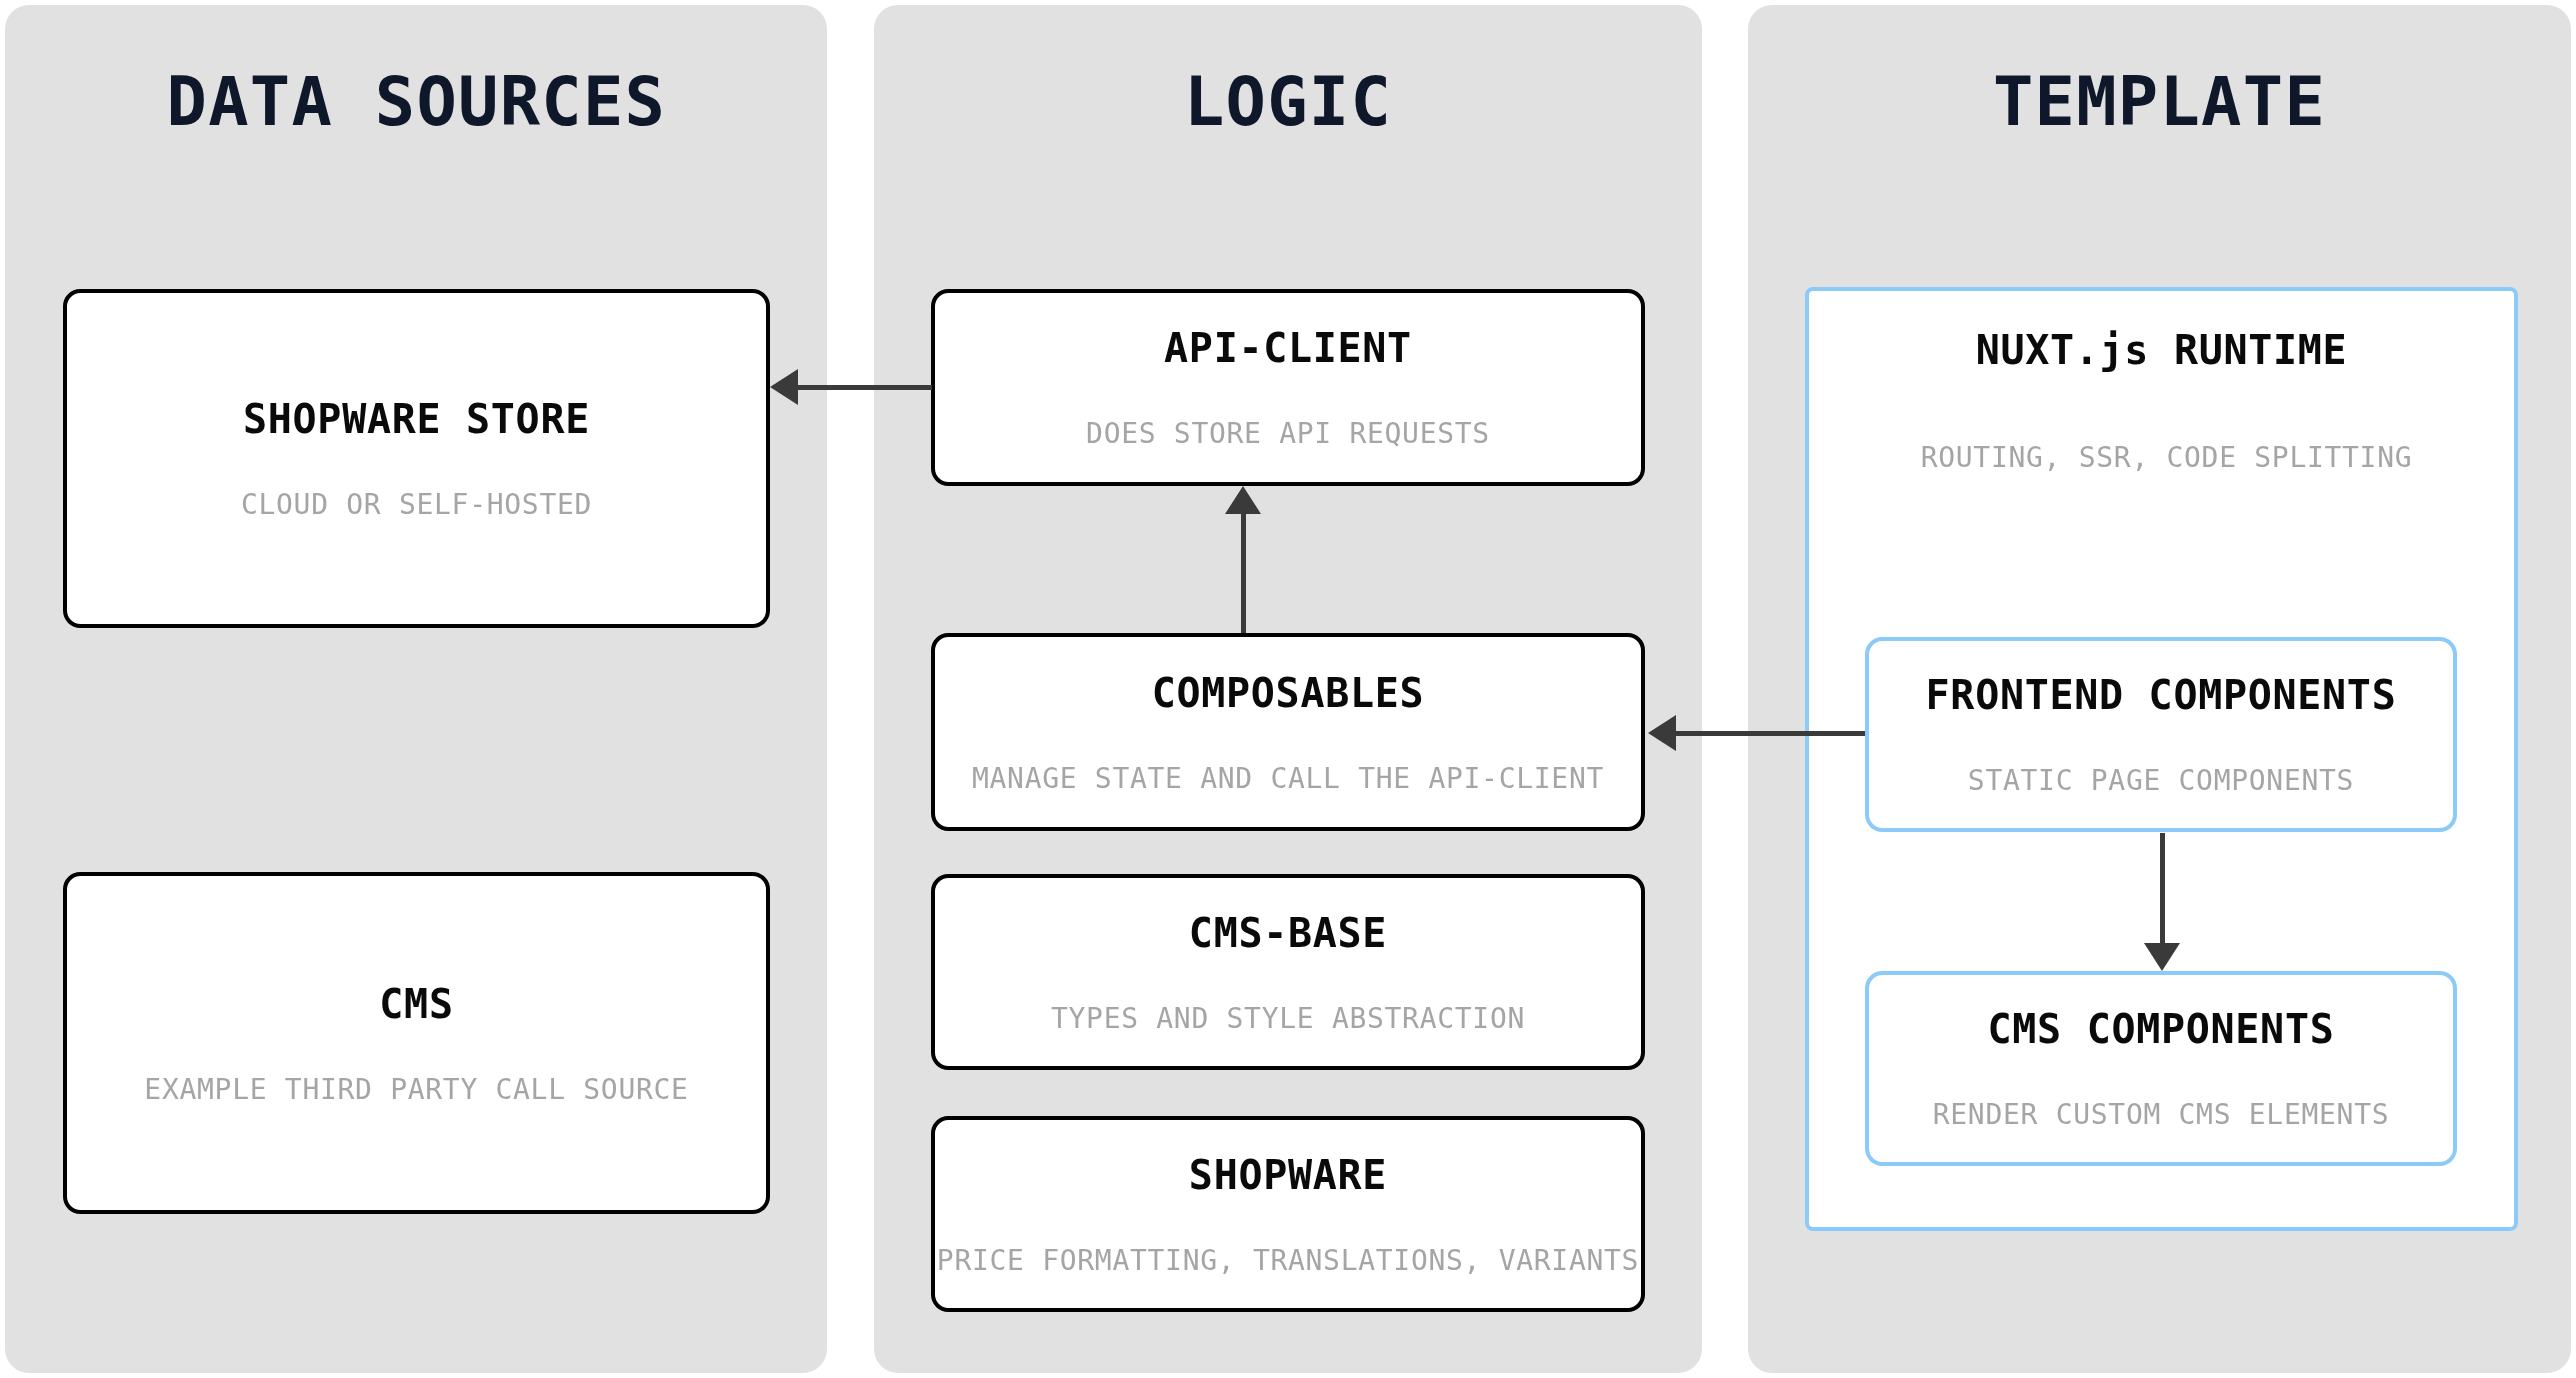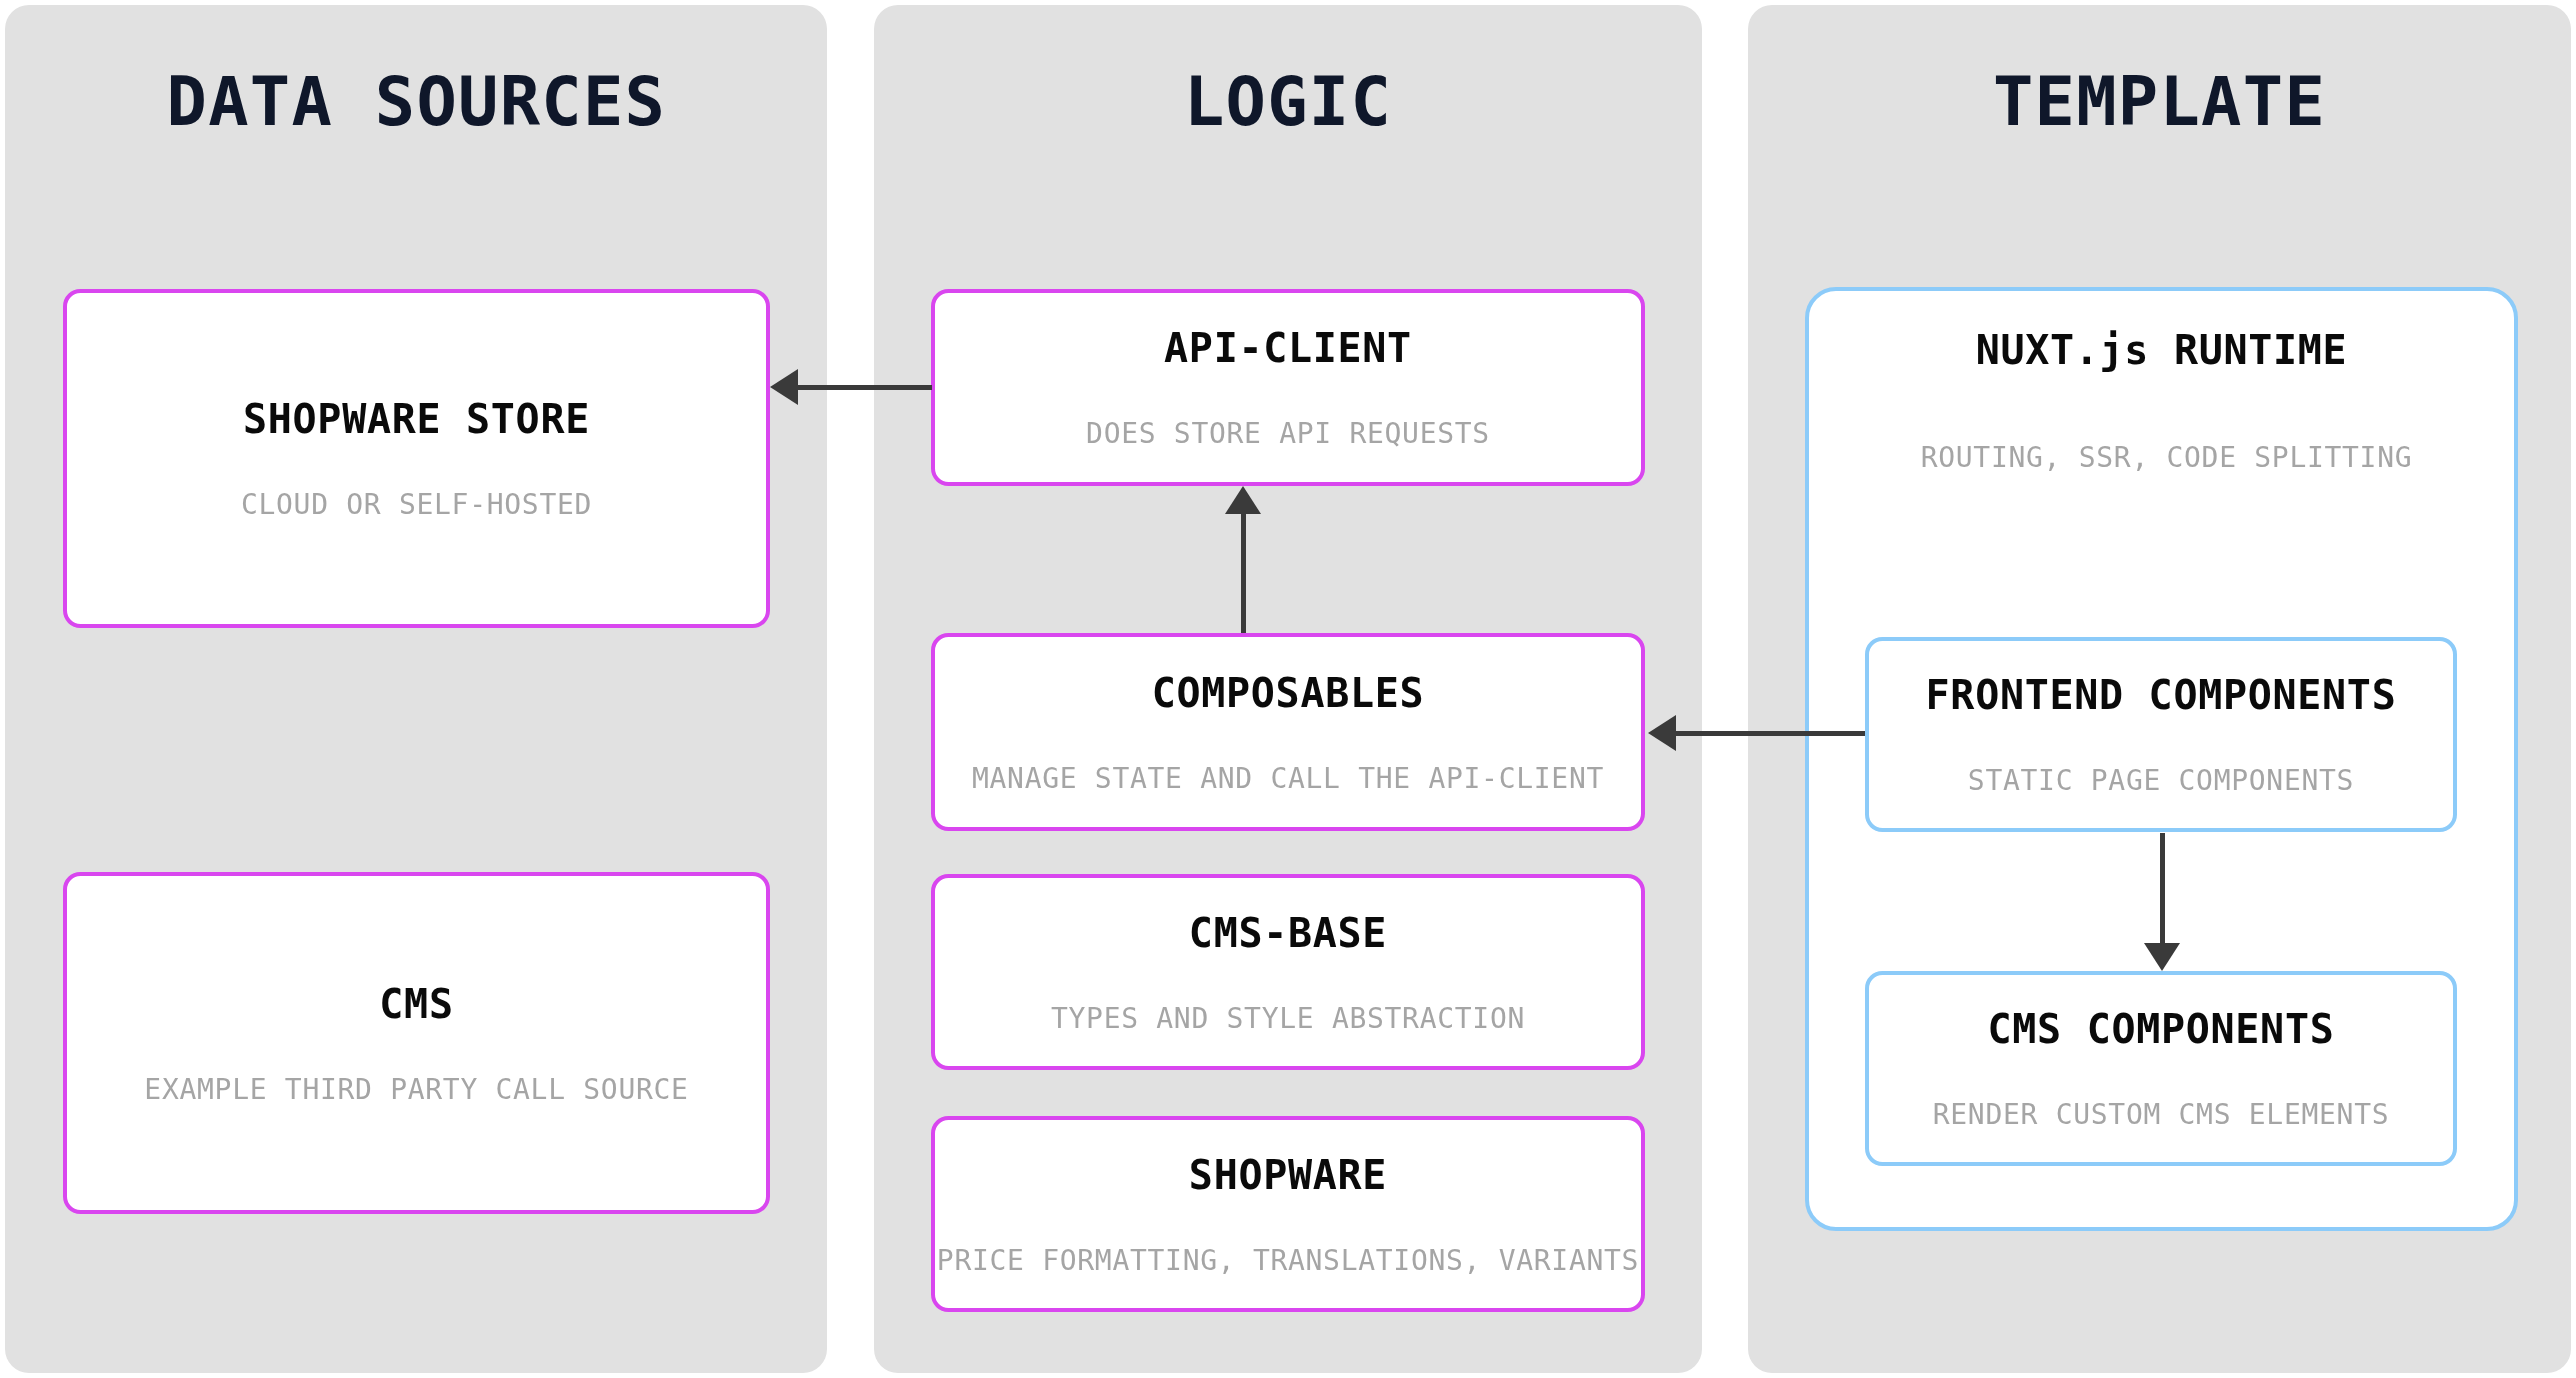--- a/index.html
+++ b/index.html
@@ -10,33 +10,33 @@
   .column{
     position:absolute;top:5.4px;height:1368px;
     background:#e1e1e1;border-radius:24px;
   }
   .col-title{
     position:absolute;top:56px;left:0;width:100%;
     text-align:center;font-size:67px;font-weight:bold;color:#0f172a;
     letter-spacing:1.3px;line-height:1.25;
   }
   .box{
-    position:absolute;background:#ffffff;border:4px solid #d946ef;border-radius:17.4px;
+    position:absolute;background:#ffffff;border:4px solid #000000;border-radius:17.4px;
     display:flex;flex-direction:column;align-items:center;justify-content:center;
     gap:45px;box-sizing:border-box;text-align:center;
   }
   .box.light{border-color:#8ccbf9;}
   .box-title{
     font-size:40px;font-weight:bold;color:#0a0a0a;line-height:1.2;letter-spacing:0.7px;
   }
   .box-sub{
     font-size:28px;font-weight:normal;color:#a5a5a5;line-height:1.2;letter-spacing:0.7px;
   }
   .outer-box{
-    position:absolute;background:#ffffff;border:4px solid #8ccbf9;border-radius:31px;
+    position:absolute;background:#ffffff;border:4px solid #8ccbf9;border-radius:8px;
     box-sizing:border-box;text-align:center;
   }
   .outer-box .box-title{display:block;margin-top:35px;}
   .outer-box .box-sub{display:block;margin-top:67px;margin-left:10px;}
   .arrow-line{position:absolute;background:#3a3a3a;}
   .arrow-head{position:absolute;width:0;height:0;}
   .arrow-head.left{
     border-top:18px solid transparent;border-bottom:18px solid transparent;
     border-right:28px solid #3a3a3a;
   }

